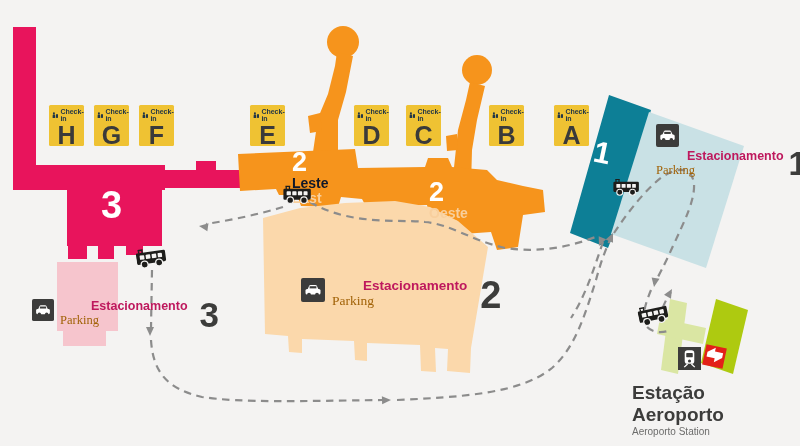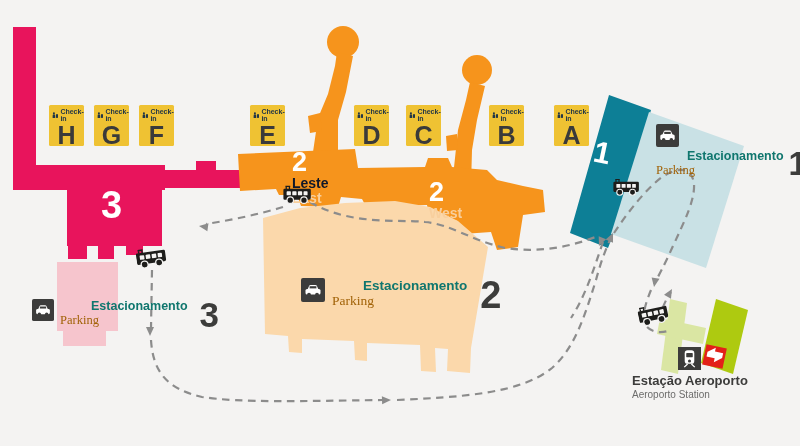--- a/index.html
+++ b/index.html
@@ -23,24 +23,24 @@
     text-align:center;font-size:25px;font-weight:700;color:#3a3a3a;line-height:1;
     margin-top:1px;
   }
   
   .tnum{color:#fff;font-weight:700;line-height:1;}
   .pier-label .n{color:#fff;font-weight:700;font-size:27px;line-height:1;float:left;margin-right:4px;}
   .pier-label .pt{color:#0f172a;font-weight:700;font-size:14px;line-height:1.05;}
   .pier-label .en{color:#f8cf9d;font-weight:700;font-size:14px;line-height:1.05;}
   
   .park-group{position:absolute;display:flex;align-items:flex-start;}
-  .park-text .pt{font-weight:700;font-size:12.5px;color:#0f766e;line-height:1.12;padding-left:31px;}
+  .park-text .pt{font-weight:700;font-size:12.5px;color:#be185d;line-height:1.12;padding-left:31px;}
   .park-text .en{font-weight:400;font-size:12.5px;color:#a16207;line-height:1.12;font-family:Liberation Serif, serif;}
   .park-num{font-weight:700;color:#3c3c3b;line-height:0.9;}
-  .station-text .pt{font-weight:700;font-size:13px;color:#3c3c3b;line-height:1.15;}
+  .station-text .pt{font-weight:700;font-size:19px;color:#3c3c3b;line-height:1.15;margin-top:8px;}
   .station-text .en{font-weight:400;font-size:10px;color:#6c6c6b;line-height:1.15;}
   .icn{display:block;}
 </style>
 </head>
 <body>
 
 <div id="map">
 
   <svg id="shapes" width="800" height="446" viewBox="0 0 800 446">
     <defs>
@@ -224,21 +224,21 @@
   <div class="abs pier-label" style="left:292px;top:149px;">
     <span class="n">2</span>
     <div>
       <div class="pt">Leste</div>
       <div class="en">East</div>
     </div>
   </div>
   <div class="abs pier-label" style="left:429px;top:179px;">
     <span class="n">2</span>
     <div>
-      <div class="en">West</div>
+      <div class="en">Oeste</div>
     </div>
   </div>
 
   <div class="park-group" style="left:32px;top:299px;gap:6px;">
     <svg class="icn" width="22" height="22">
         <use href="#caricon"></use>
       </svg>
     <div class="park-text">
       <div class="pt">Estacionamento</div>
       <div class="en">Parking</div>

